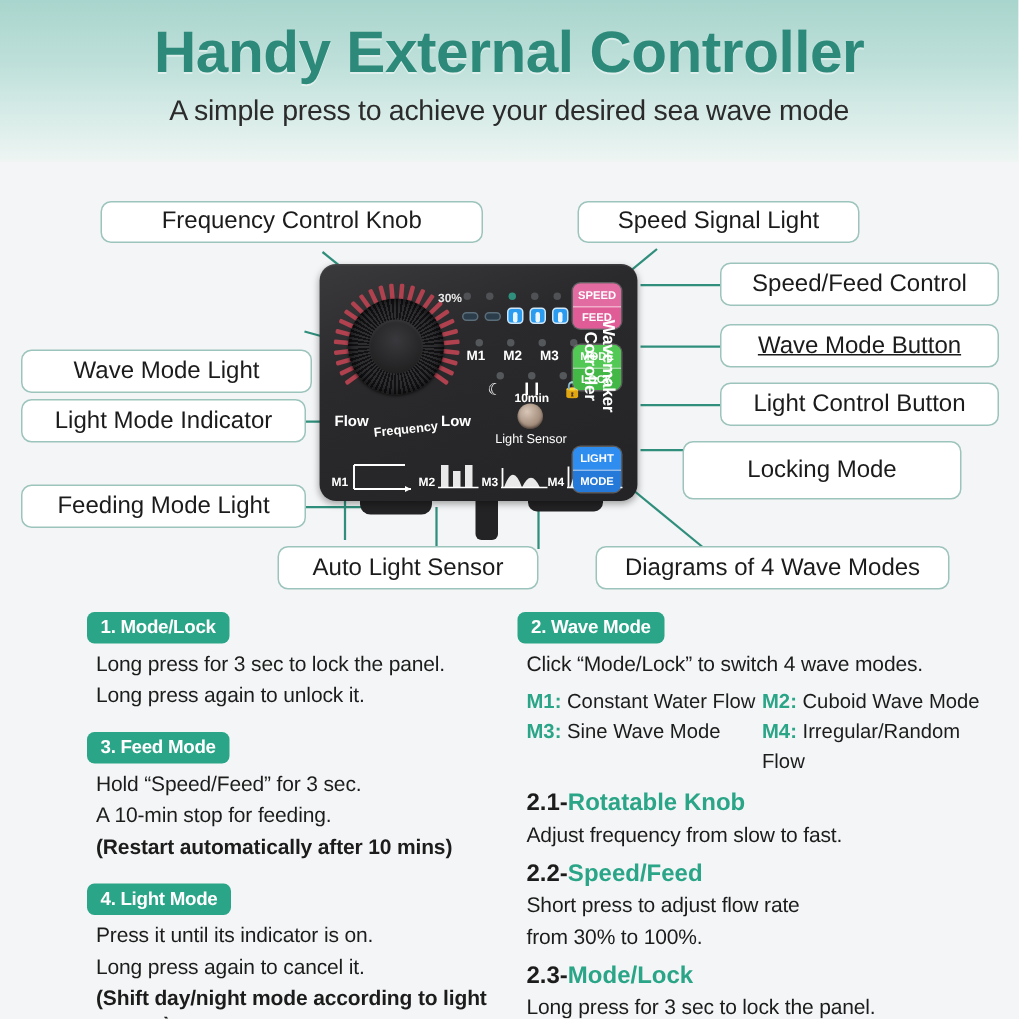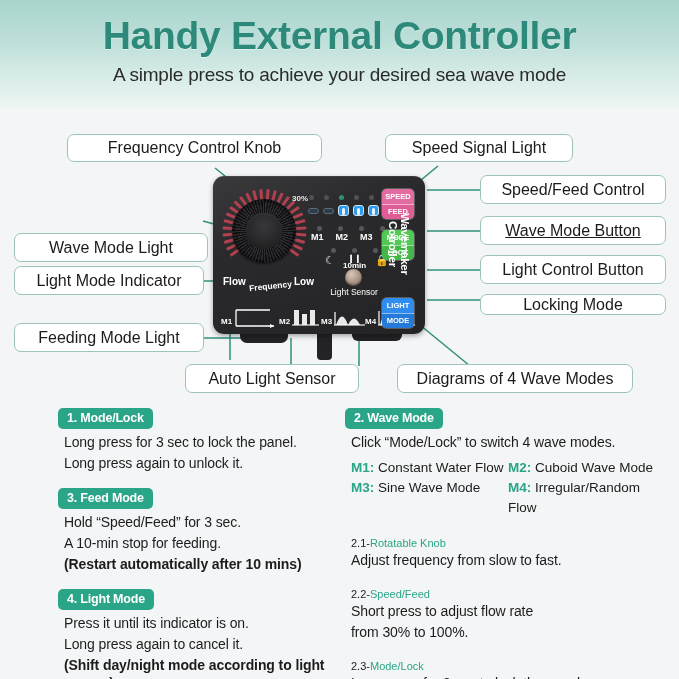--- a/index.html
+++ b/index.html
@@ -180,21 +180,21 @@
   }
   .line{
     font-size:14px;color:#1c1c1c;margin:0 0 3px 6px;line-height:18px;letter-spacing:-0.1px;
   }
   .line.bold{font-weight:bold;}
   .gap{height:13px;}
   .modes{margin:7px 0 0 6px;}
   .mode-row{display:flex;font-size:13.5px;line-height:20px;}
   .mode-cell{width:162px;color:#1c1c1c;}
   .mode-cell em{font-style:normal;color:#2aa587;font-weight:bold;}
-  .subhead{font-size:11px;font-weight:normal;margin:19px 0 2px 6px;color:#1c1c1c;}
+  .subhead{font-size:16px;font-weight:bold;margin:9px 0 2px 6px;color:#1c1c1c;}
   .subhead em{font-style:normal;color:#2aa587;}
 </style>
 </head>
 <body>
 
 <div class="page">
 
   <div class="header">
     <h1 class="title">Handy External Controller</h1>
     <p class="subtitle">A simple press to achieve your desired sea wave mode</p>
@@ -239,21 +239,21 @@
   </div>
   <div class="callout" style="left:480px;top:216px;width:186px;height:29px;text-decoration:underline;">
     <span>Wave Mode Button</span>
   </div>
   <div class="callout" style="left:14px;top:323px;width:190px;height:29px;">
     <span>Feeding Mode Light</span>
   </div>
   <div class="callout" style="left:480px;top:255px;width:186px;height:29px;">
     <span>Light Control Button</span>
   </div>
-  <div class="callout" style="left:480px;top:294px;width:186px;height:21px;">
+  <div class="callout" style="left:455px;top:294px;width:186px;height:39px;">
     <span>Locking Mode</span>
   </div>
   <div class="callout" style="left:185px;top:364px;width:174px;height:29px;">
     <span>Auto Light Sensor</span>
   </div>
   <div class="callout" style="left:397px;top:364px;width:236px;height:29px;">
     <span>Diagrams of 4 Wave Modes</span>
   </div>
 
   <div class="device-foot"></div>

